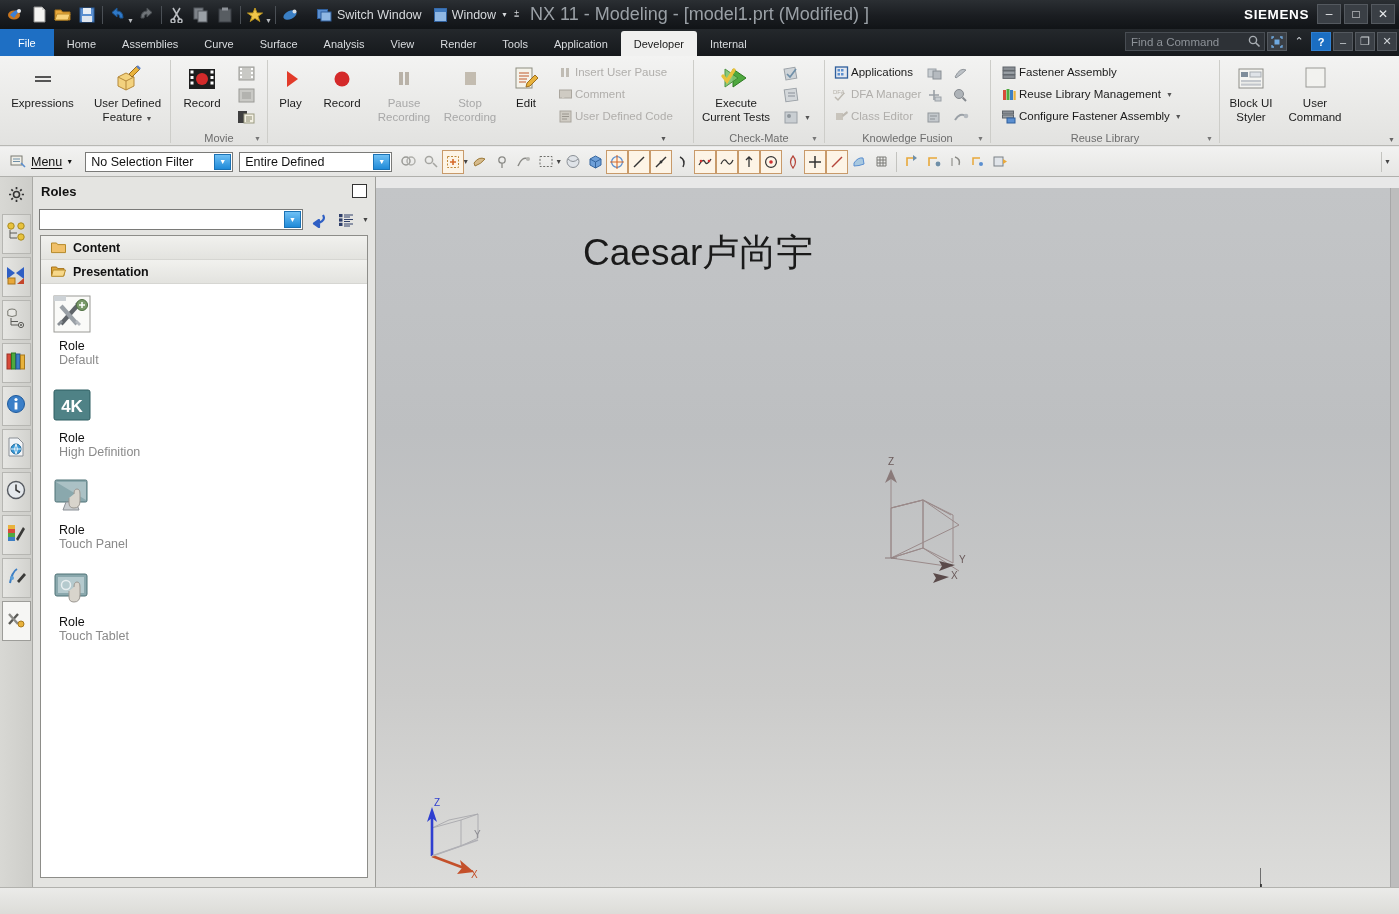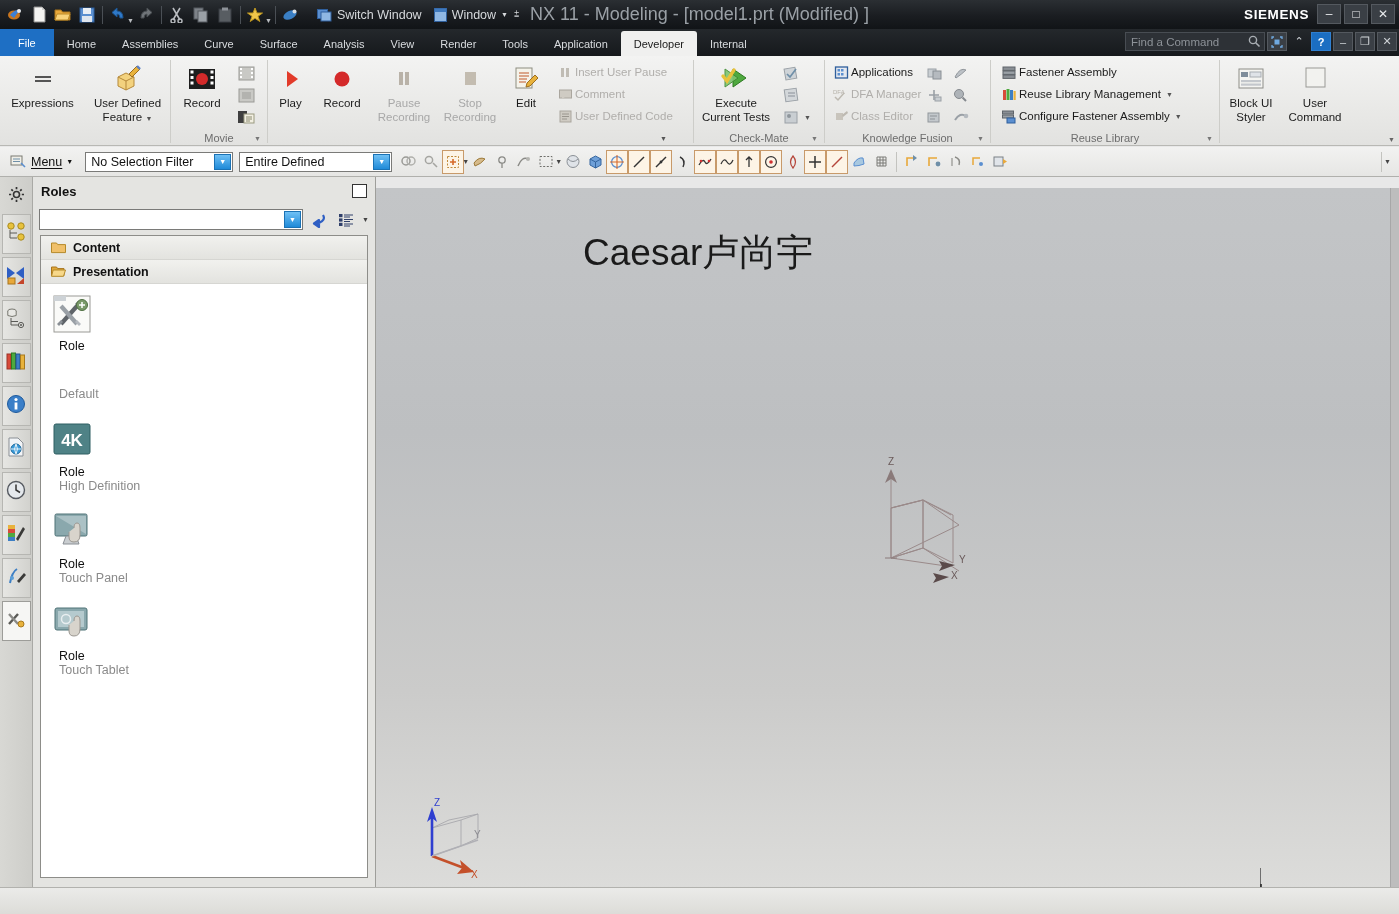--- a/index.html
+++ b/index.html
@@ -1101,21 +1101,21 @@
             <path d="M7 33 L11 29 L9 27 L5 31 Z" fill="#8a8f95"></path>
             <path d="M23 11 L27 15 L31 13 L26 8 Z" fill="#6f7479"></path>
             <path d="M25 31 L9 13" stroke="#9aa0a6" stroke-width="4.2"></path>
             <path d="M27 33 L23 29 L25 27 L29 31 Z" fill="#b5babf"></path>
             <circle cx="30" cy="12" r="5.5" fill="#7a9a6a" stroke="#4f6f42"></circle>
             <path d="M30 9v6M27 12h6" stroke="#fff" stroke-width="1.5"></path>
           </svg>
         </span>
         <span class="role-txt">
           <span class="t1" style="display:block;">Role</span>
-          <span class="t2" style="display:block;margin-top:34px;">Default</span>
+          <span class="t2" style="display:block;">Default</span>
         </span>
       </div>
 
       <div class="role-item">
         <span class="role-ico">
           <svg width="42" height="38" viewBox="0 0 42 38">
             <rect x="2" y="3" width="36" height="30" rx="2" fill="#4f8286" stroke="#2f5e62"></rect>
             <text x="20" y="25" font-size="17" font-weight="bold" fill="#ffffff" text-anchor="middle" font-family="sans-serif">4K</text>
           </svg>
         </span>

